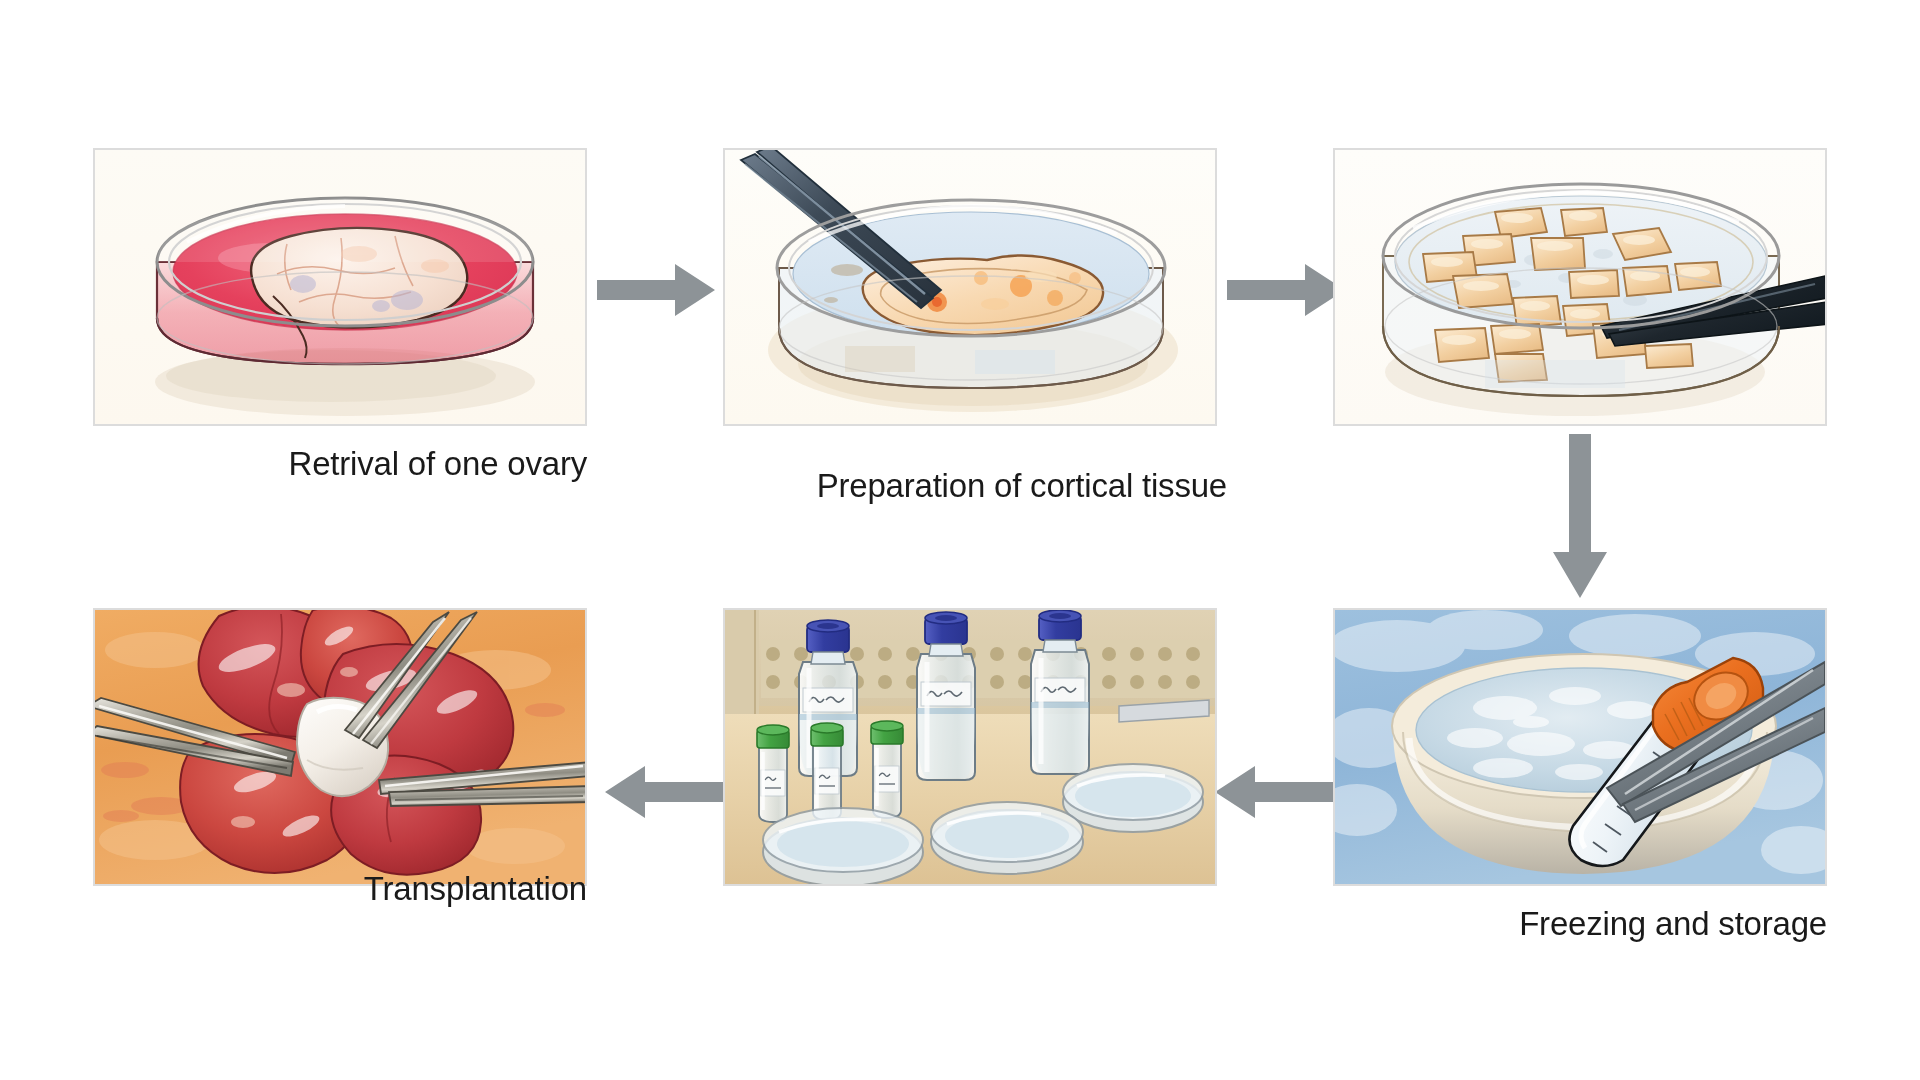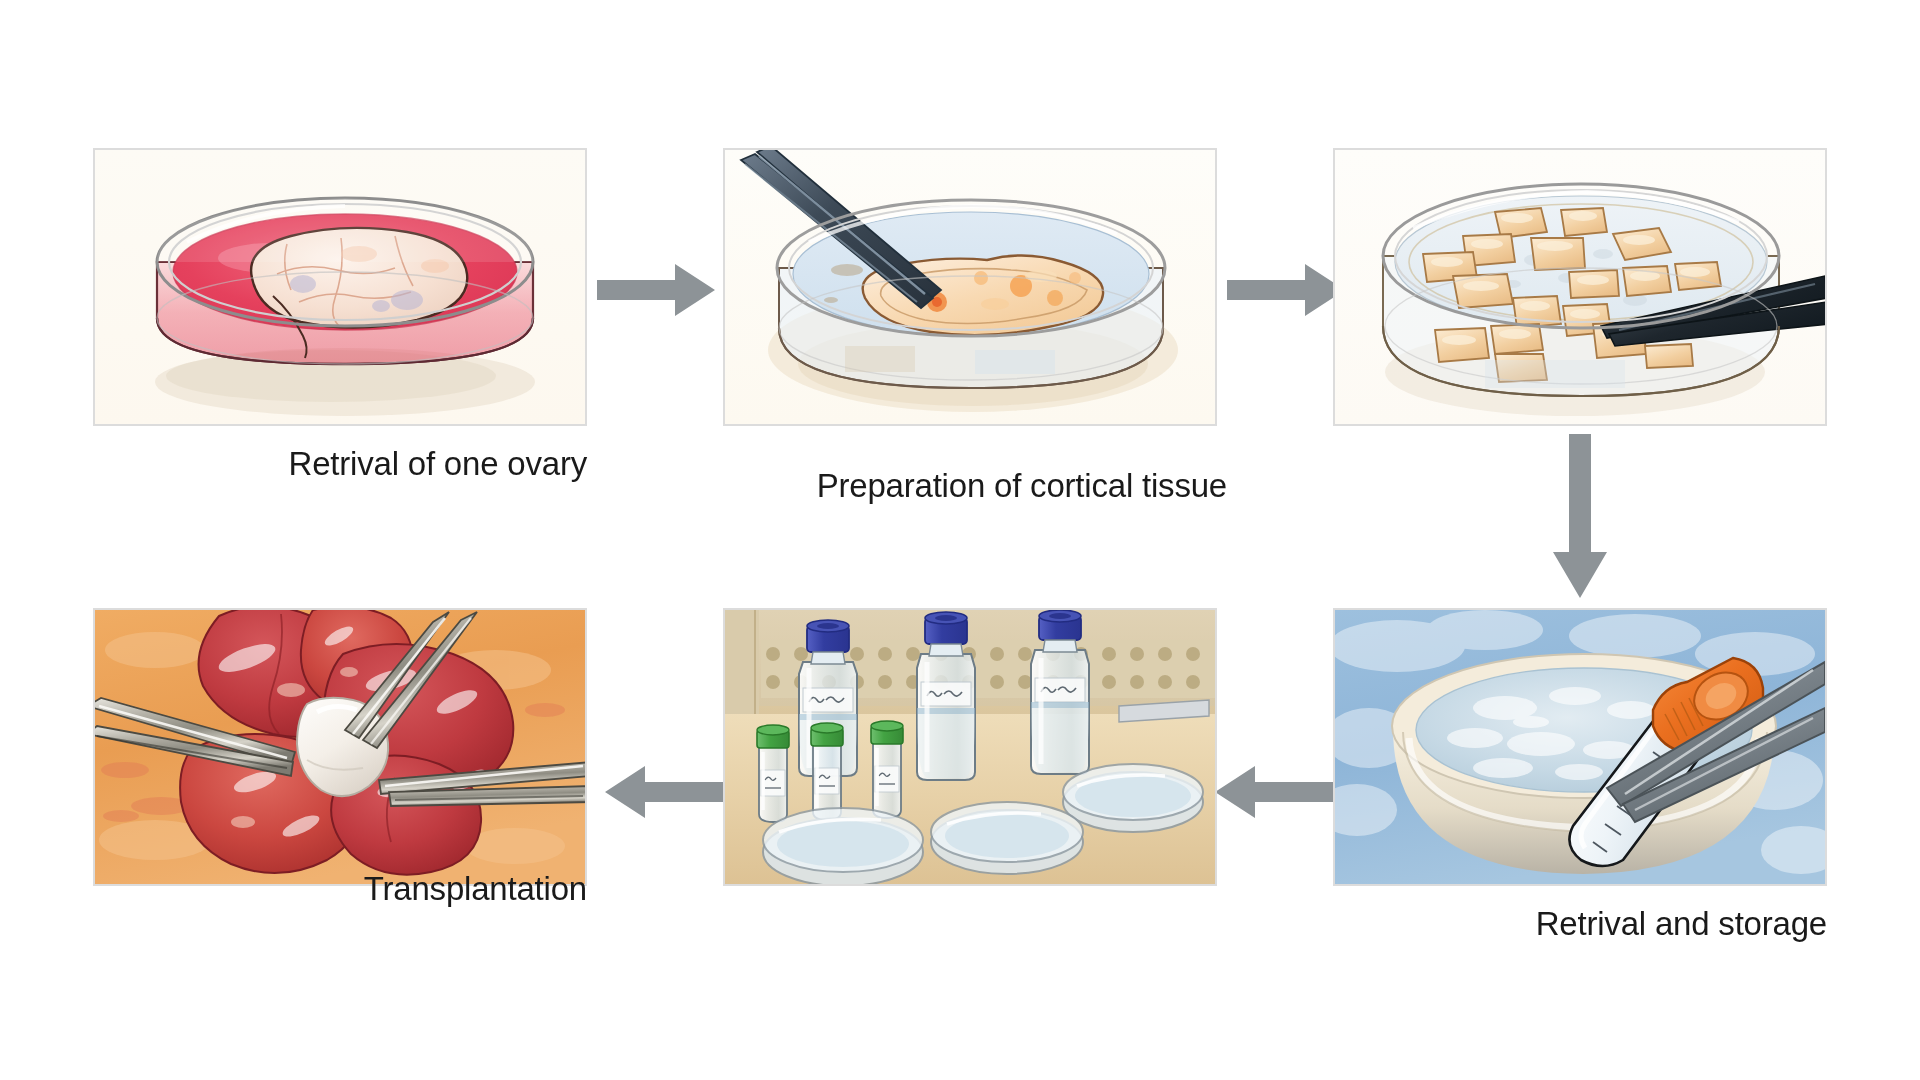--- a/index.html
+++ b/index.html
@@ -404,21 +404,21 @@
       </g>
 
       <g>
         <path d="M490,52 L490,74 L286,196 L272,178 Z" fill="url(#p4forc)" stroke="#4b5358" stroke-width="2"></path>
         <path d="M490,98 L490,122 L300,212 L288,194 Z" fill="url(#p4forc)" stroke="#4b5358" stroke-width="2"></path>
         <path d="M478,60 L290,184" fill="none" stroke="#d8dde0" stroke-width="2.6" opacity="0.8"></path>
         <path d="M478,108 L300,200" fill="none" stroke="#d8dde0" stroke-width="2.4" opacity="0.7"></path>
       </g>
     </svg>
   </div>
-  <div class="caption" style="left:1333px; top:905px; width:494px;">Retrival and storage</div>
+  <div class="caption" style="left:1333px; top:905px; width:494px;">Freezing and storage</div>
 
   <div class="arrow" style="left:1213px; top:762px; width:120px; height:60px;">
     <svg width="120" height="60" viewBox="0 0 120 60">
       <polygon points="120,20 42,20 42,4 2,30 42,56 42,40 120,40" fill="#8d9397"></polygon>
     </svg>
   </div>
 
   <div class="panel" style="left:723px; top:608px; width:494px; height:278px; background:#e6d2ad;">
     <svg width="490" height="274" viewBox="0 0 490 274">
       <defs>

